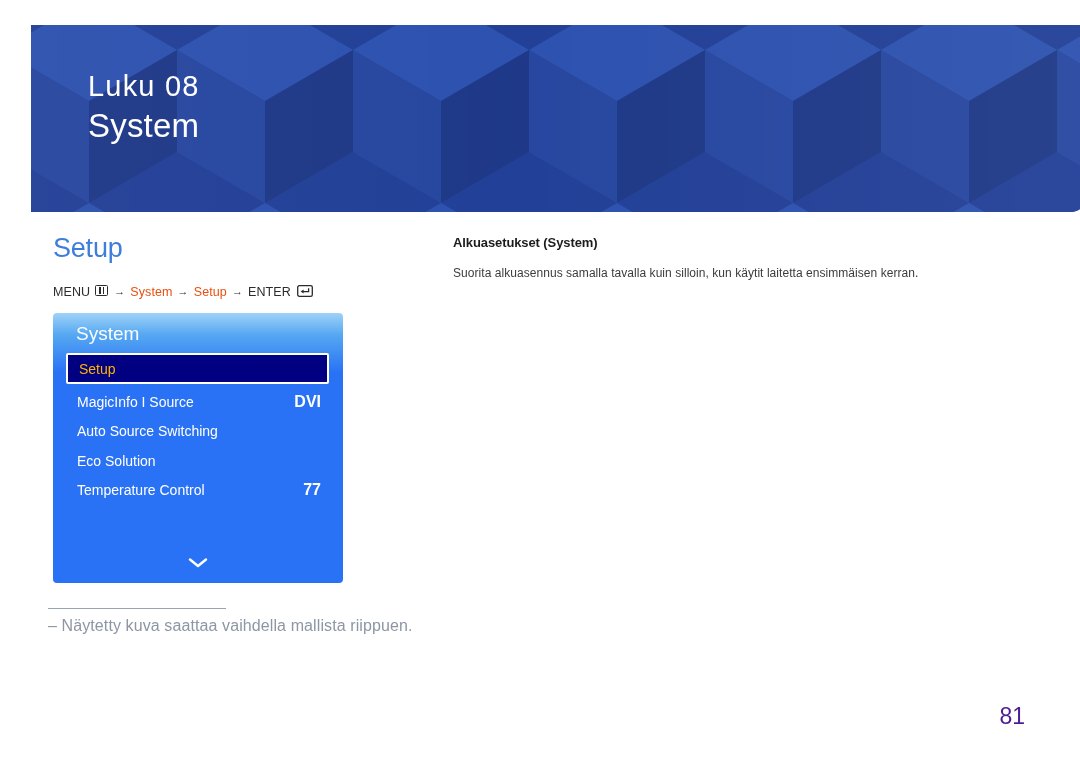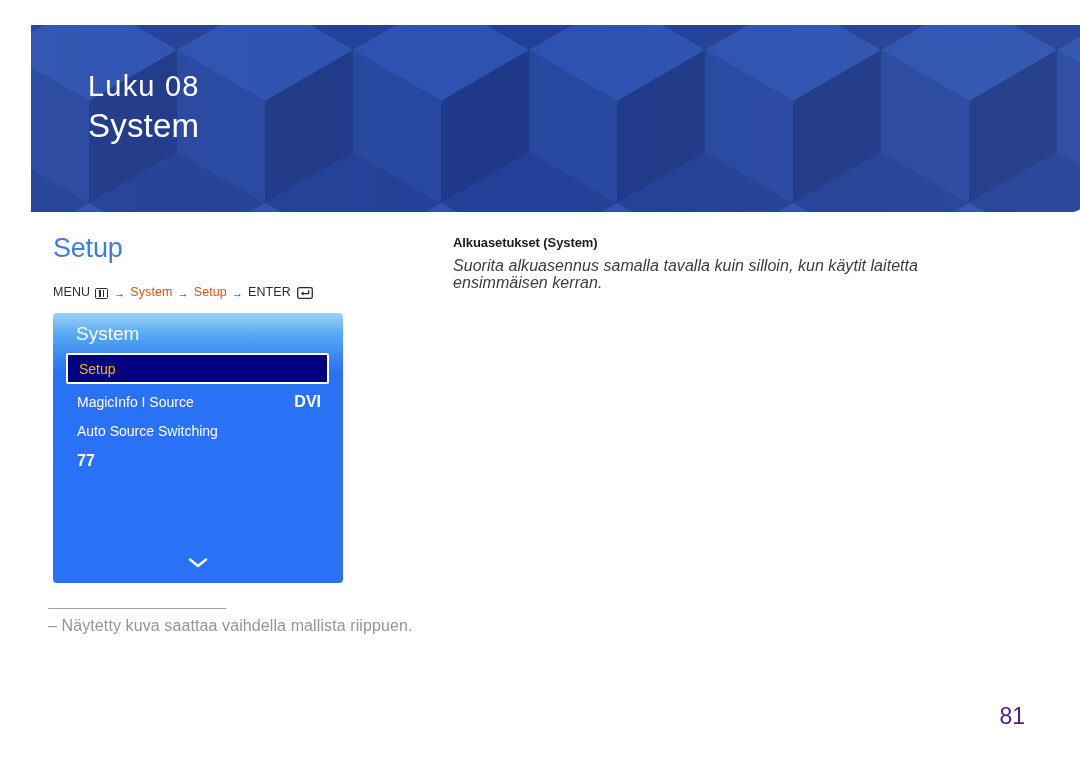--- a/index.html
+++ b/index.html
@@ -66,21 +66,21 @@
 
   .menu-path {
     position: absolute;
     left: 53px;
     top: 285px;
     font-size: 12.5px;
     color: #2b2b2b;
     white-space: nowrap;
     letter-spacing: 0.1px;
     display: flex;
-    align-items: flex-end;
+    align-items: flex-start;
     gap: 4px;
   }
   .menu-path .kw { color: #e8500f; }
   .menu-path .arrow { font-size: 11px; color: #2b2b2b; padding: 0 1px; }
   .icon-menu {
     display: inline-block;
     width: 13px;
     height: 11px;
     border: 1.3px solid #2b2b2b;
     border-radius: 1.5px;
@@ -191,27 +191,26 @@
     left: 453px;
     top: 235px;
     font-size: 13px;
     font-weight: bold;
     color: #1c1c1c;
     letter-spacing: -0.1px;
   }
   .content-body {
     position: absolute;
     left: 453px;
-    top: 257px;
+    top: 265px;
     width: 560px;
-    font-size: 16px;
+    font-size: 12px;
     color: #3c3c3c;
     line-height: 17px;
     letter-spacing: 0.05px;
-    font-style: italic;
   }
 
   
   .page-number {
     position: absolute;
     right: 55px;
     top: 703px;
     font-size: 23px;
     color: #4c1d95;
     font-weight: 400;
@@ -279,22 +278,27 @@
       <span class="label">MagicInfo I Source</span>
       <span class="value">DVI</span>
     </div>
 
     <div class="osd-row">
       <span class="label">Auto Source Switching</span>
       <span class="value"></span>
     </div>
 
 
-
     <div class="osd-row">
+      <span class="label">Eco Solution</span>
+      <span class="value"></span>
+    </div>
+
+    <div class="osd-row">
+      <span class="label">Temperature Control</span>
       <span class="value">77</span>
     </div>
 
   </div>
   <div class="osd-chevron">
     <svg width="22" height="13" viewBox="0 0 22 13">
       <path d="M3 3.5 L11 10 L19 3.5" fill="none" stroke="#ffffff" stroke-width="2.4" stroke-linecap="round" stroke-linejoin="round"></path>
     </svg>
   </div>
 </div>

